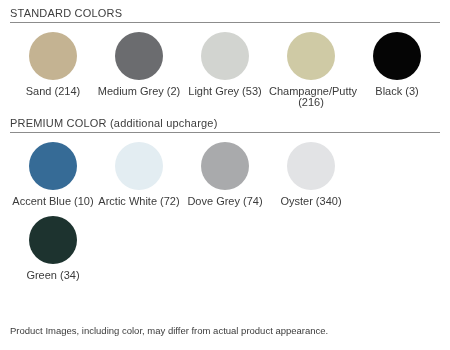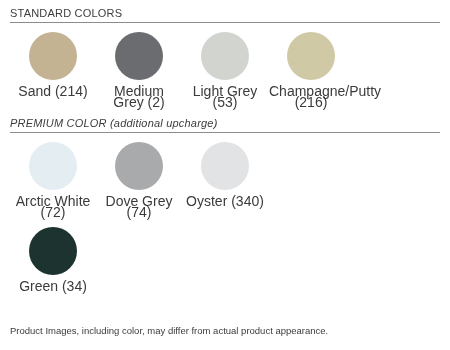--- a/index.html
+++ b/index.html
@@ -33,21 +33,21 @@
     line-height: 13px;
   }
   .section-rule {
     height: 0;
     border-top: 1px solid #8c8c8c;
     margin-top: 2px;
     width: 430px;
   }
 
   #standard-header-block { padding-top: 7px; }
-  #premium-header-block  { padding-top: 9px; font-style: italic; }
+  #premium-header-block  { padding-top: 9px; }
 
   
   .swatch-row {
     display: flex;
     align-items: flex-start;
     padding-top: 9px;
   }
   .swatch-cell {
     width: 86px;
     flex: 0 0 86px;
@@ -56,21 +56,21 @@
     align-items: center;
   }
   .swatch-dot {
     width: 48px;
     height: 48px;
     border-radius: 50%;
     display: block;
   }
   .swatch-label {
     margin-top: 6px;
-    font-size: 14px;
+    font-size: 11px;
     line-height: 11px;
     text-align: center;
     color: #3b3b3b;
     width: 84px;
   }
 
   
   .footer-note {
     position: absolute;
     left: 10px;
@@ -100,28 +100,36 @@
         <div class="swatch-label">Medium Grey (2)</div>
       </div>
       <div class="swatch-cell">
         <span class="swatch-dot" style="background: rgb(210, 212, 208);"></span>
         <div class="swatch-label">Light Grey (53)</div>
       </div>
       <div class="swatch-cell">
         <span class="swatch-dot" style="background: rgb(207, 202, 165);"></span>
         <div class="swatch-label">Champagne/Putty (216)</div>
       </div>
+      <div class="swatch-cell">
+        <span class="swatch-dot" style="background: rgb(5, 5, 5);"></span>
+        <div class="swatch-label">Black (3)</div>
+      </div>
     </div>
 
   <div id="premium-header-block">
     <div class="section-header">PREMIUM COLOR (additional upcharge)</div>
     <div class="section-rule"></div>
   </div>
 
   <div class="swatch-row" id="premium-row-0">
+      <div class="swatch-cell">
+        <span class="swatch-dot" style="background: rgb(54, 107, 150);"></span>
+        <div class="swatch-label">Accent Blue (10)</div>
+      </div>
       <div class="swatch-cell">
         <span class="swatch-dot" style="background: rgb(227, 237, 242);"></span>
         <div class="swatch-label">Arctic White (72)</div>
       </div>
       <div class="swatch-cell">
         <span class="swatch-dot" style="background: rgb(169, 170, 172);"></span>
         <div class="swatch-label">Dove Grey (74)</div>
       </div>
       <div class="swatch-cell">
         <span class="swatch-dot" style="background: rgb(226, 227, 229);"></span>

